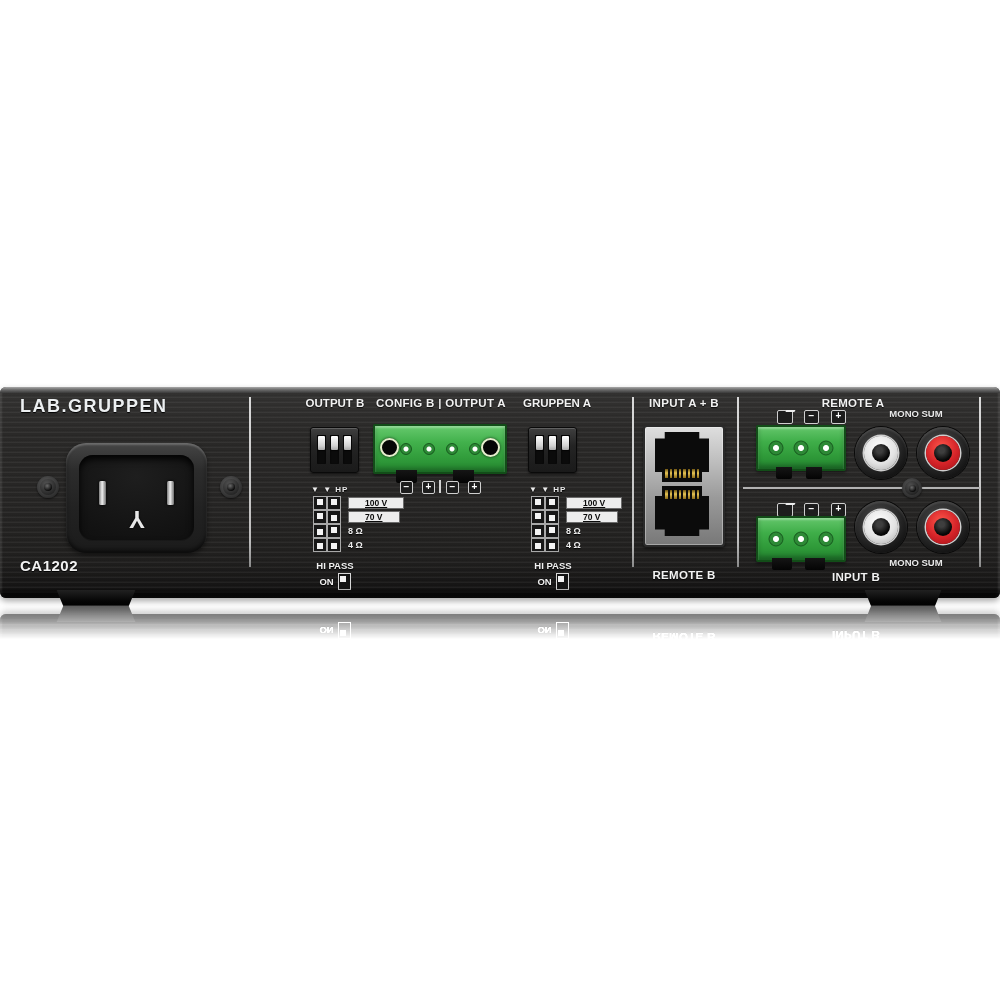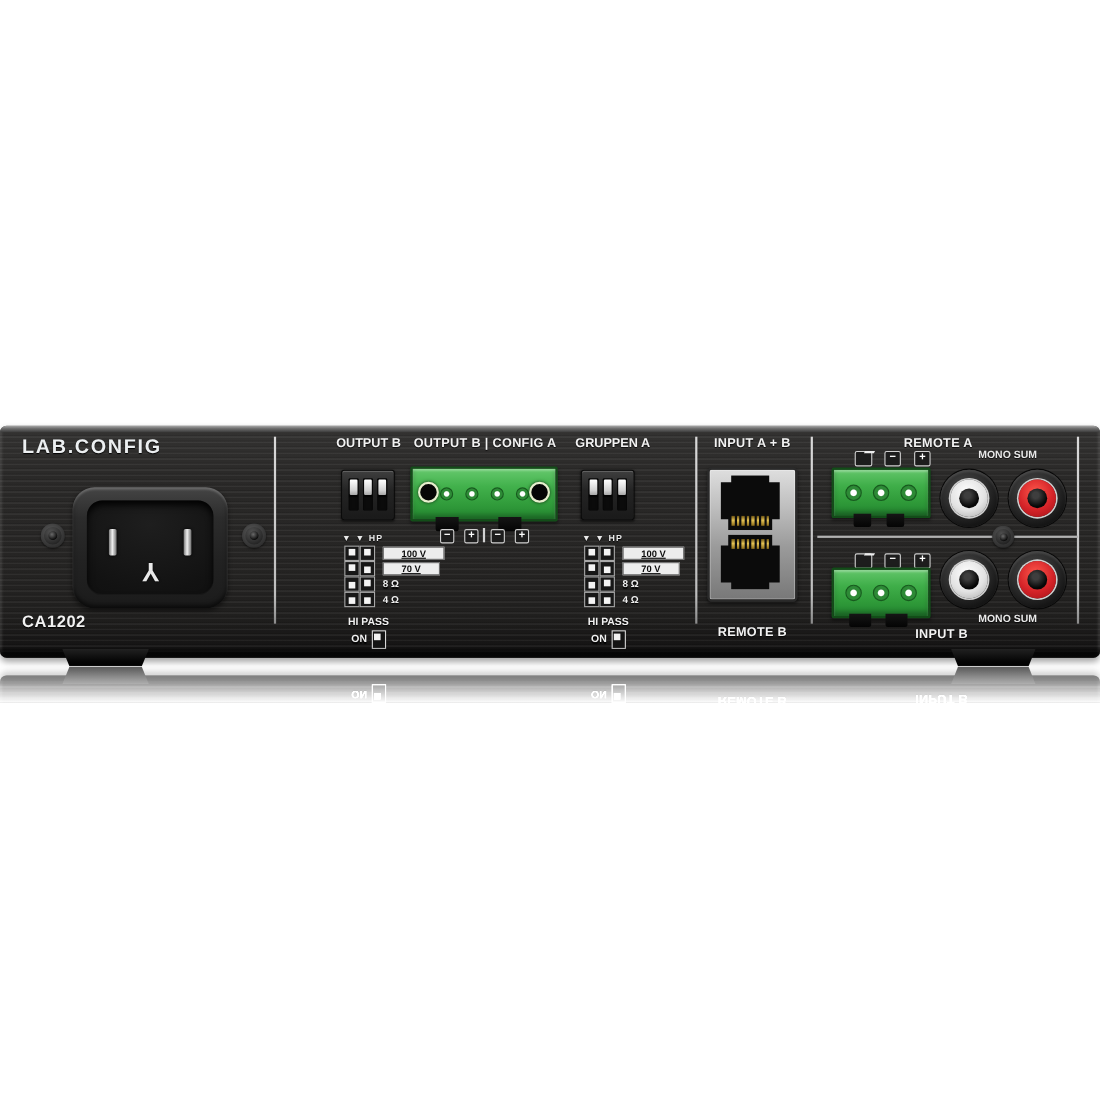--- a/index.html
+++ b/index.html
@@ -146,21 +146,21 @@
 </style>
 </head>
 <body>
 
 <div class="canvas">
 
   <div class="device">
     <div class="rear-panel">
       <div class="bevel-top"></div>
 
-      <div class="logo">LAB.CONFIG</div>
+      <div class="logo">LAB.GRUPPEN</div>
       <div class="model">CA1202</div>
 
       <div class="pscrew" style="left:37px;top:89px;"></div>
       <div class="pscrew" style="left:220px;top:89px;"></div>
       <div class="iec">
         <div class="iec-recess">
           <div class="iec-pin" style="left:20px;"></div>
           <div class="iec-pin" style="right:20px;"></div>
           <div class="iec-gnd">Y</div>
         </div>
@@ -224,21 +224,21 @@
             <span class="plain">4 Ω</span>
           </div>
         <div class="hipass">HI PASS</div>
         <div class="onrow">
           <span class="ontxt">ON</span>
           <span class="sw"></span>
         </div>
       </div>
 
       <div class="outgroup">
-        <div class="hdr" style="left:0;width:170px;">OUTPUT B | CONFIG A</div>
+        <div class="hdr" style="left:0;width:170px;">CONFIG B | OUTPUT A</div>
         <div class="phx4">
           <div class="shole" style="left:5px;"></div>
           <div class="shole" style="right:5px;"></div>
           <div class="pin4" style="left:25px;"></div>
           <div class="pin4" style="left:48px;"></div>
           <div class="pin4" style="left:71px;"></div>
           <div class="pin4" style="left:94px;"></div>
         </div>
         <div class="ptab" style="left:40px;top:73px;width:21px;height:13px;"></div>
         <div class="ptab" style="left:97px;top:73px;width:21px;height:13px;"></div>

